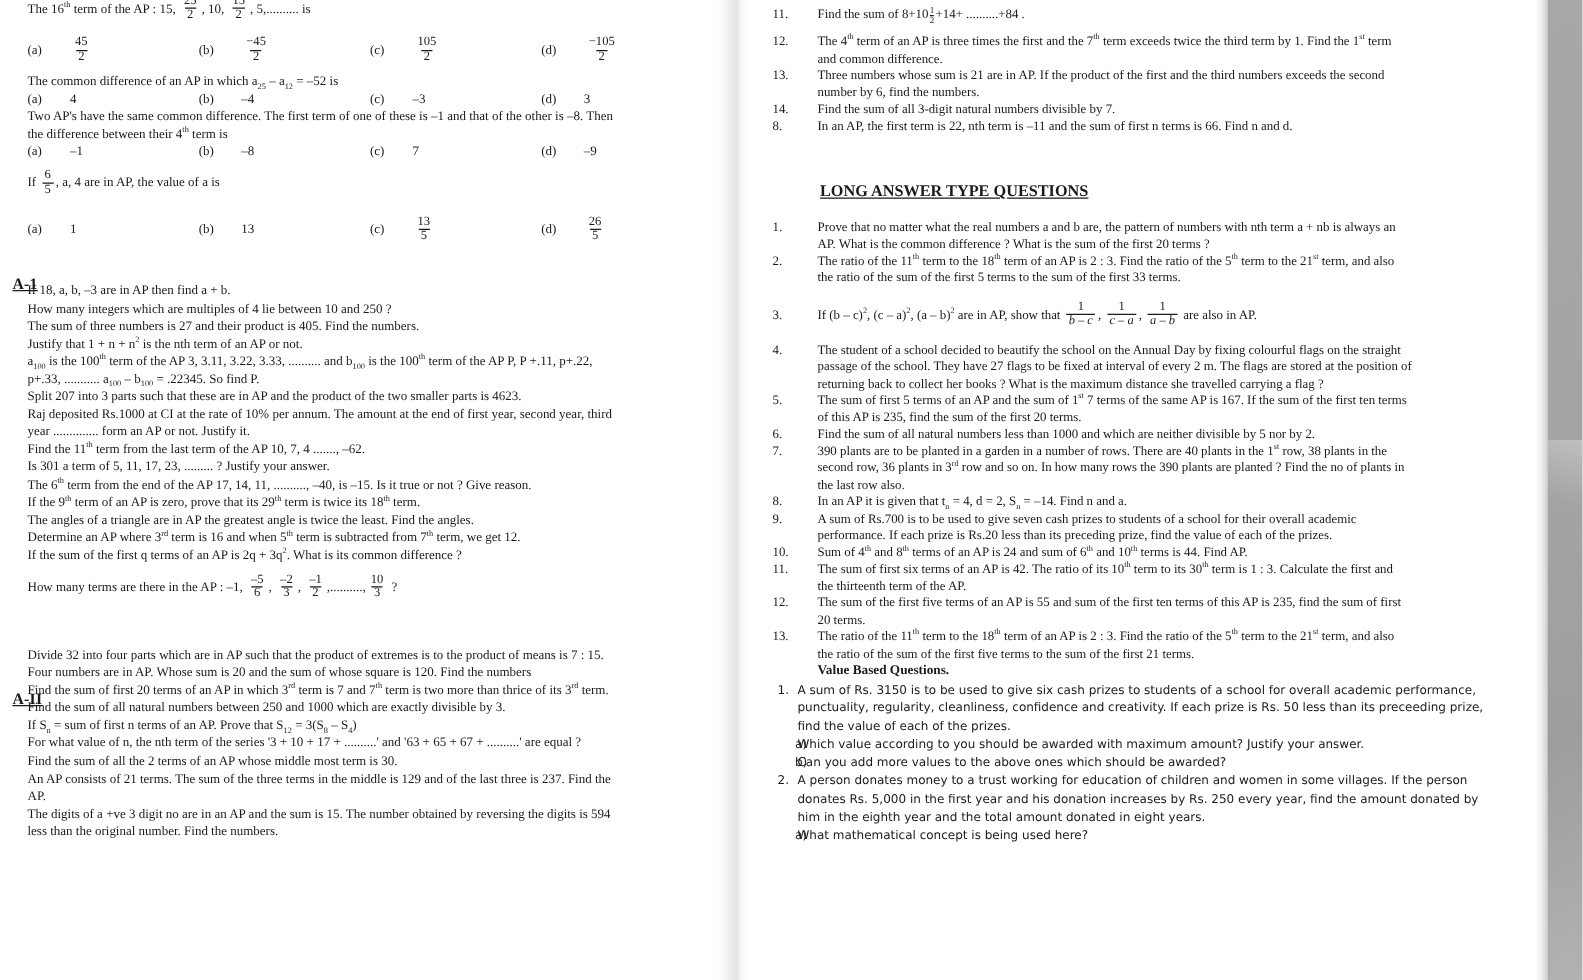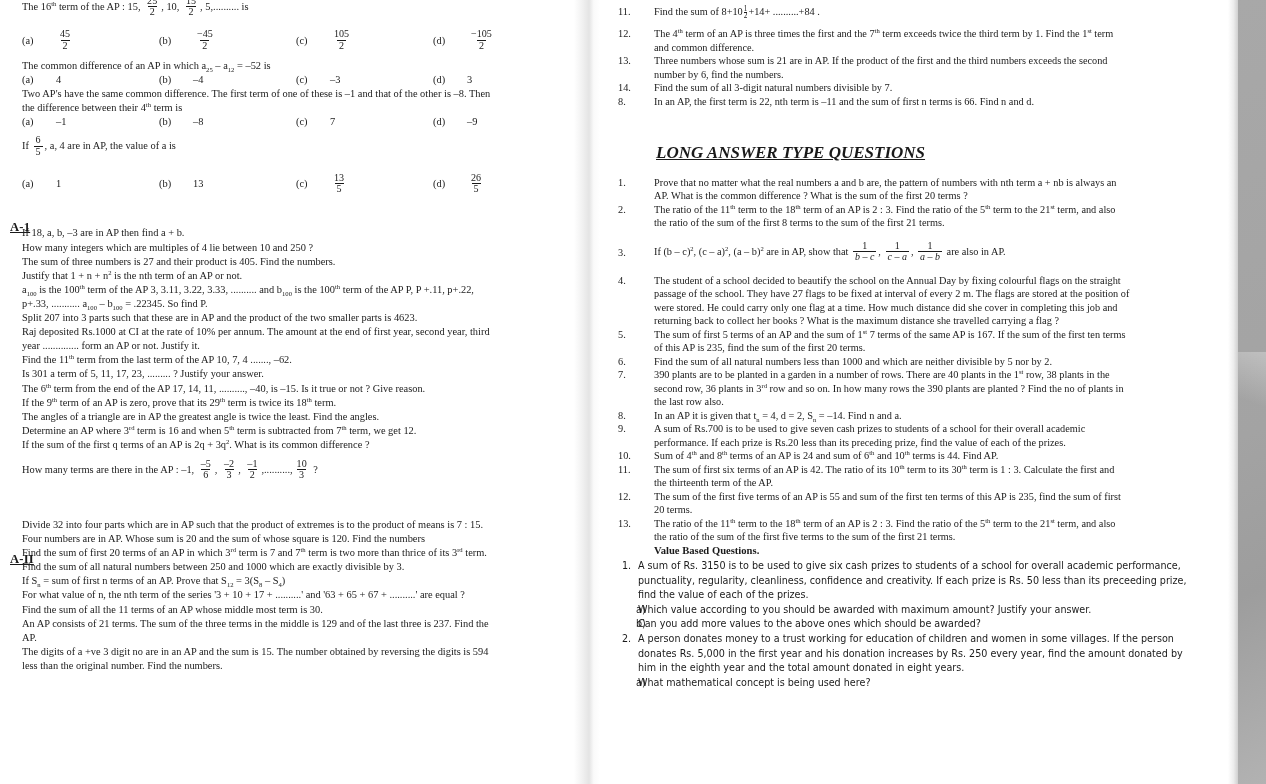--- a/index.html
+++ b/index.html
@@ -138,23 +138,22 @@
   .sec-head-left {
     position: absolute;
     left: -12px;
     font-weight: bold;
     text-decoration: underline;
     font-size: 12.6px;
     letter-spacing: 0.2px;
   }
   .la-head {
     font-weight: bold;
-    font-style: italic;
     text-decoration: underline;
-    font-size: 17px;
+    font-size: 13px;
     white-space: nowrap;
   }
   .vb-head { font-weight: bold; font-size: 10.6px; }
 
   
   .qrow {
     display: flex;
     align-items: flex-start;
     justify-content: space-between;
   }
@@ -367,21 +366,21 @@
         <div class="ln">Divide 32 into four parts which are in AP such that the product of extremes is to the product of means is 7 : 15.</div>
         <div class="ln">Four numbers are in AP. Whose sum is 20 and the sum of whose square is 120. Find the numbers</div>
         <div class="ln">
           <span>Find the sum of first 20 terms of an AP in which 3</span><sup>rd</sup><span> term is 7 and 7</span><sup>th</sup><span> term is two more than thrice of its 3</span><sup>rd</sup><span> term.</span>
         </div>
         <div class="ln">Find the sum of all natural numbers between 250 and 1000 which are exactly divisible by 3.</div>
         <div class="ln">
           <span>If S</span><sub>n</sub><span> = sum of first n terms of an AP. Prove that S</span><sub>12</sub><span> = 3(S</span><sub>8</sub><span> – S</span><sub>4</sub><span>)</span>
         </div>
         <div class="ln">For what value of n, the nth term of the series '3 + 10 + 17 + ..........' and '63 + 65 + 67 + ..........' are equal ?</div>
-        <div class="ln">Find the sum of all the 11 terms of an AP whose middle most term is 30.</div>
+        <div class="ln">Find the sum of all the 2 terms of an AP whose middle most term is 30.</div>
         <div class="ln">An AP consists of 21 terms. The sum of the three terms in the middle is 129 and of the last three is 237. Find the</div>
         <div class="ln">AP.</div>
         <div class="ln">The digits of a +ve 3 digit no are in an AP and the sum is 15. The number obtained by reversing the digits is 594</div>
         <div class="ln">less than the original number. Find the numbers.</div>
       </div>
 
     </div>
   </div>
 
   <div id="panel-gutter"></div>
@@ -437,21 +436,21 @@
           <div class="qbody">
             <div class="ln">Prove that no matter what the real numbers a and b are, the pattern of numbers with nth term a + nb is always an</div>
             <div class="ln">AP. What is the common difference ? What is the sum of the first 20 terms ?</div>
           </div>
         </div>
 
         <div class="qrow">
           <div class="qnum">2.</div>
           <div class="qbody">
             <div class="ln"><span>The ratio of the 11</span><sup>th</sup><span> term to the 18</span><sup>th</sup><span> term of an AP is 2 : 3. Find the ratio of the 5</span><sup>th</sup><span> term to the 21</span><sup>st</sup><span> term, and also</span></div>
-            <div class="ln">the ratio of the sum of the first 8 terms to the sum of the first 21 terms.</div>
+            <div class="ln">the ratio of the sum of the first 5 terms to the sum of the first 33 terms.</div>
           </div>
         </div>
 
         <div class="qrow" style="margin-top:7px;height:32px;align-items:center;">
           <div class="qnum">3.</div>
           <div class="qbody nojust">
             <span>If (b – c)</span><sup>2</sup><span>, (c – a)</span><sup>2</sup><span>, (a – b)</span><sup>2</sup><span> are in AP, show that </span><span class="frac italic">
                 <span class="num" style="font-style:normal;">1</span>
                 <span class="den">b – c</span>
               </span><span>, </span><span class="frac italic">
@@ -462,21 +461,20 @@
                 <span class="den">a – b</span>
               </span><span> are also in AP.</span>
           </div>
         </div>
 
         <div class="qrow" style="margin-top:5px;">
           <div class="qnum">4.</div>
           <div class="qbody">
             <div class="ln">The student of a school decided to beautify the school on the Annual Day by fixing colourful flags on the straight</div>
             <div class="ln">passage of the school. They have 27 flags to be fixed at interval of every 2 m. The flags are stored at the position of</div>
-            <div class="ln">were stored. He could carry only one flag at a time. How much distance did she cover in completing this job and</div>
             <div class="ln">returning back to collect her books ? What is the maximum distance she travelled carrying a flag ?</div>
           </div>
         </div>
 
         <div class="qrow">
           <div class="qnum">5.</div>
           <div class="qbody">
             <div class="ln"><span>The sum of first 5 terms of an AP and the sum of 1</span><sup>st</sup><span> 7 terms of the same AP is 167. If the sum of the first ten terms</span></div>
             <div class="ln">of this AP is 235, find the sum of the first 20 terms.</div>
           </div>

